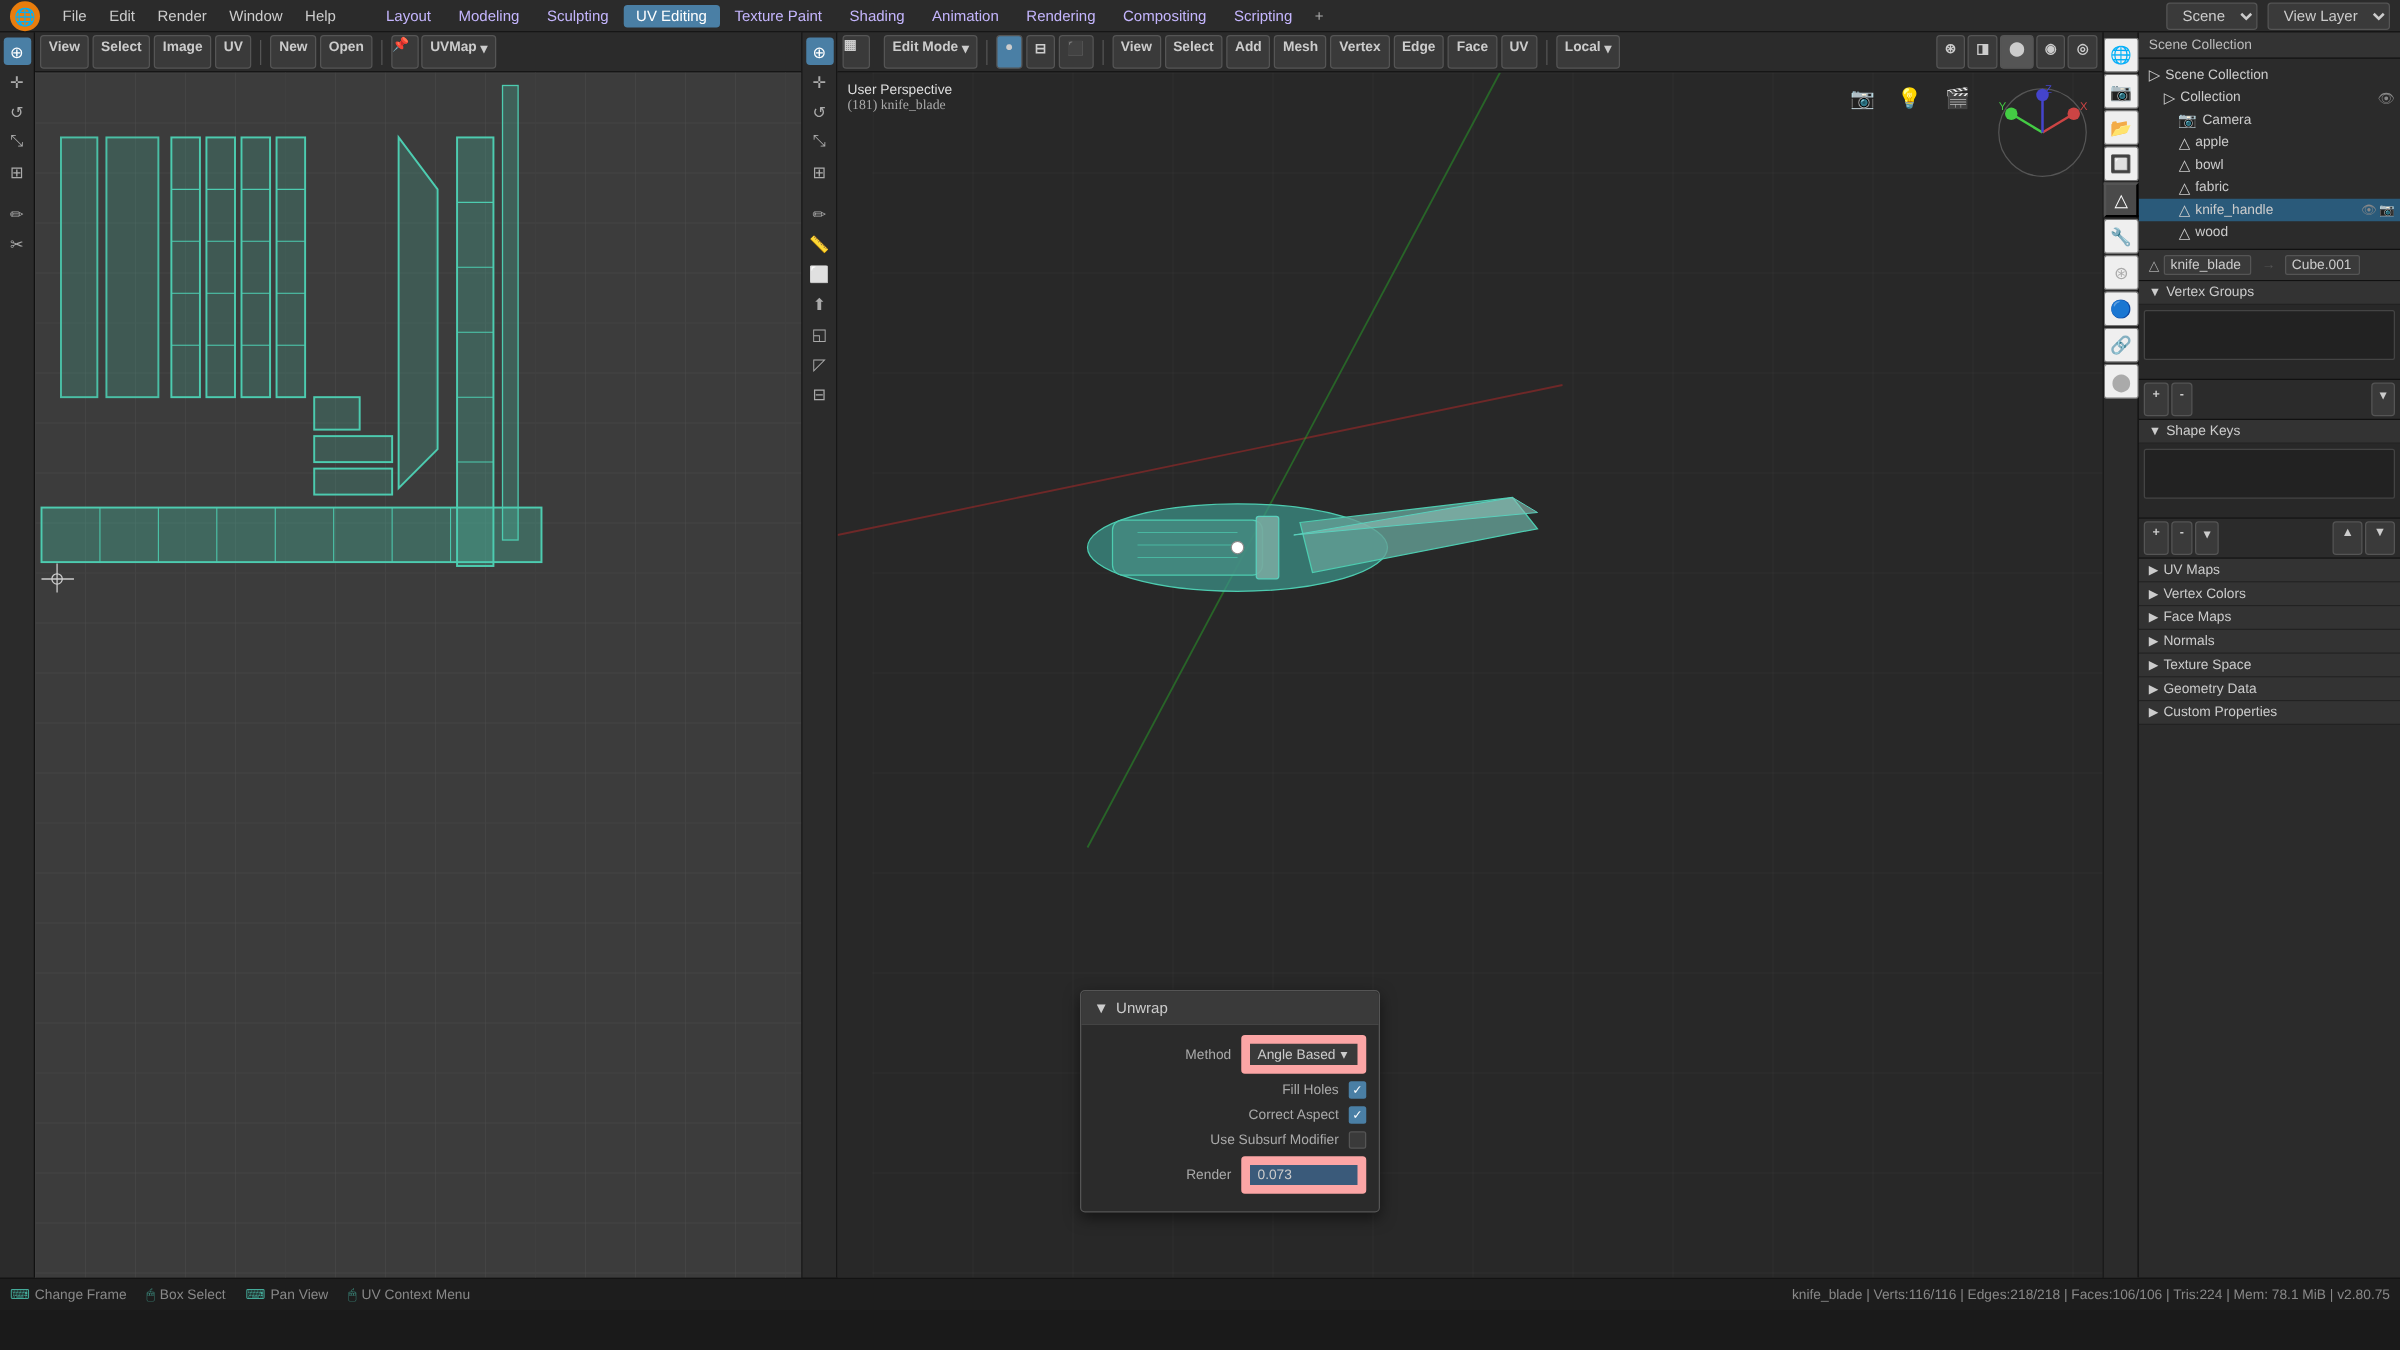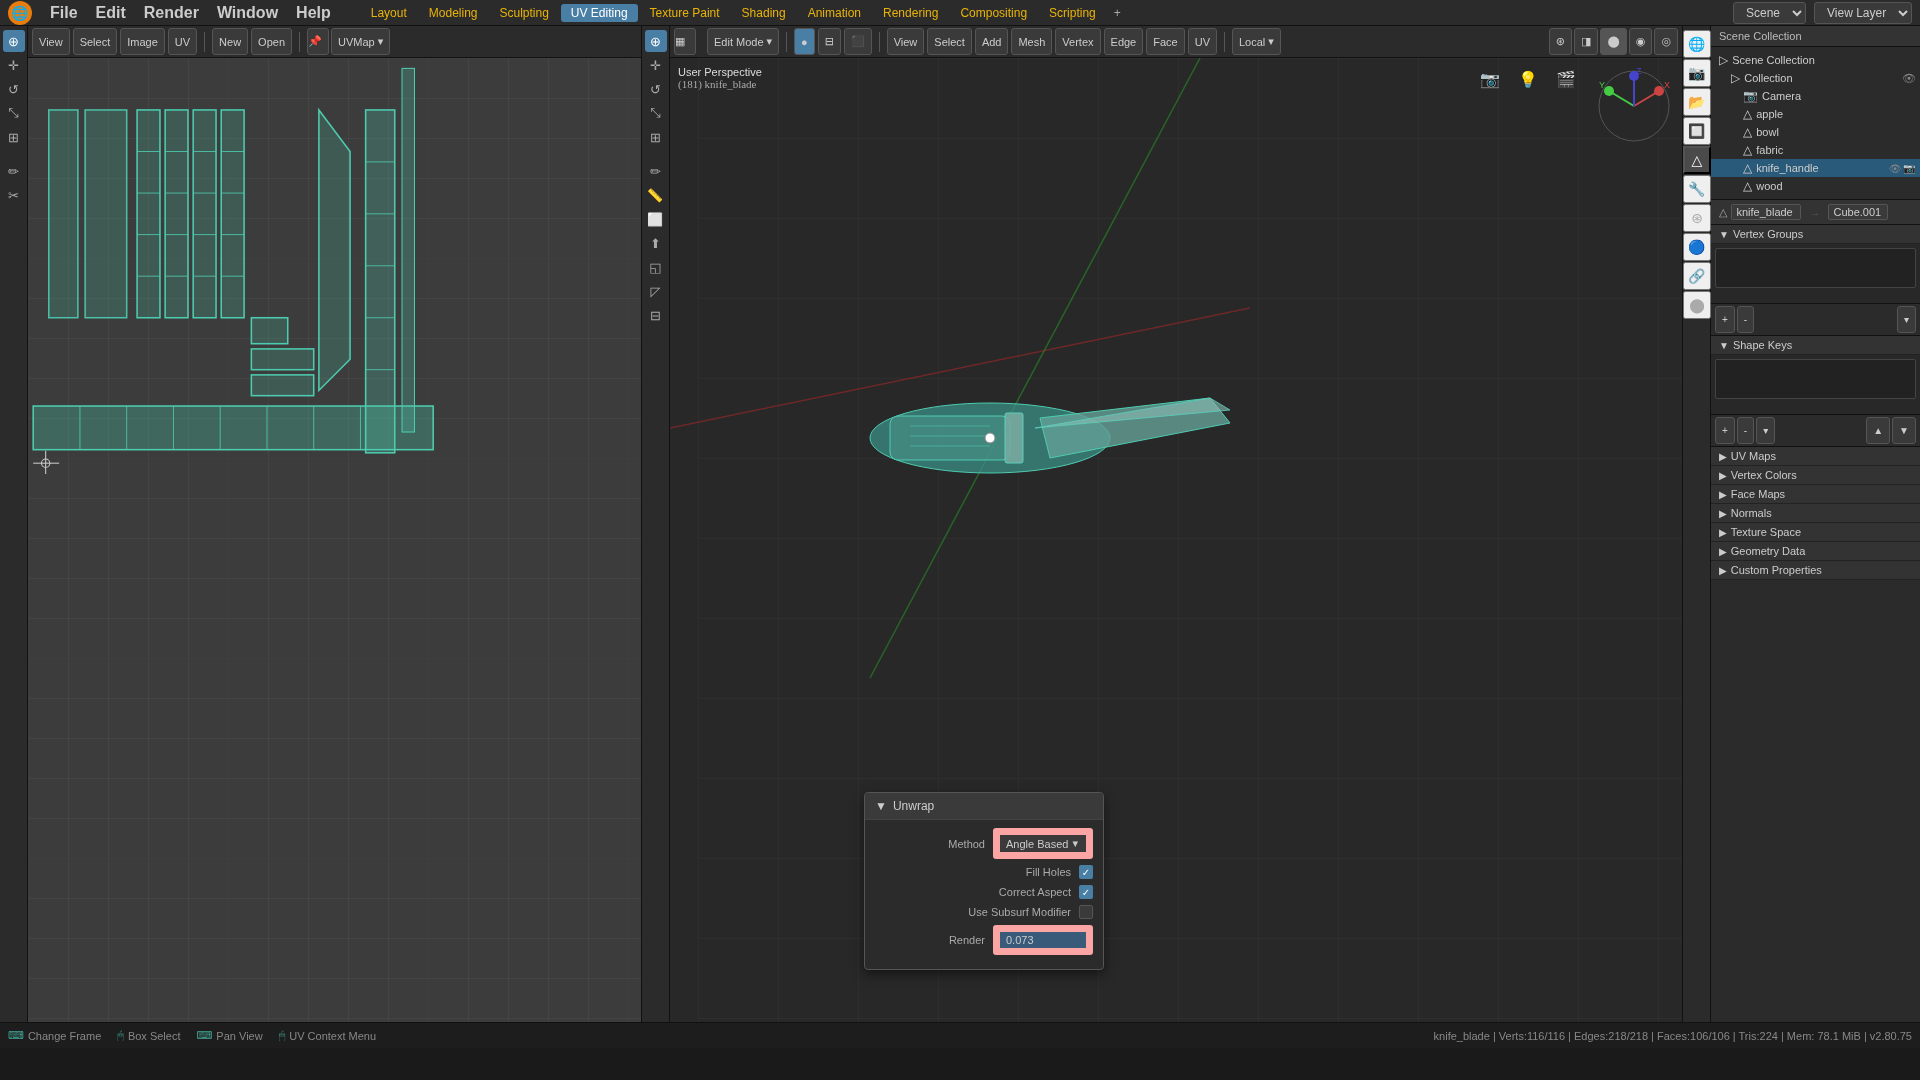--- a/index.html
+++ b/index.html
@@ -34,32 +34,31 @@
       justify-content: center;
       font-size: 14px;
       color: white;
       flex-shrink: 0;
     }
     .menu-item {
       padding: 2px 8px;
       color: #ccc;
       cursor: pointer;
       border-radius: 3px;
-      font-size: 16px;
-      font-weight: bold;
+      font-size: 12px;
     }
     .workspace-tabs {
       display: flex;
       align-items: center;
       margin-left: 20px;
       gap: 2px;
     }
     .workspace-tab {
       padding: 2px 10px;
-      color: #eab308;
+      color: #c4b5fd;
       cursor: pointer;
       border-radius: 3px;
       font-size: 12px;
     }
     .workspace-tab.active {
       background: #4a7fa5;
       color: white;
     }
     .workspace-add {
       padding: 2px 6px;
@@ -83,23 +82,23 @@
     }
     .tb-btn {
       padding: 3px 6px;
       background: #3a3a3a;
       border: 1px solid #555;
       color: #ccc;
       border-radius: 3px;
       cursor: pointer;
       font-size: 11px;
       display: flex;
-      align-items: center;
       gap: 3px;
       height: 27px;
+      font-weight: bold;
     }
     .tb-separator { width: 1px; height: 20px; background: #555; margin: 0 4px; }
 
     
     .main-area {
       display: flex;
       height: calc(1080px - 26px - 32px - 26px);
       width: 100%;
     }
 

